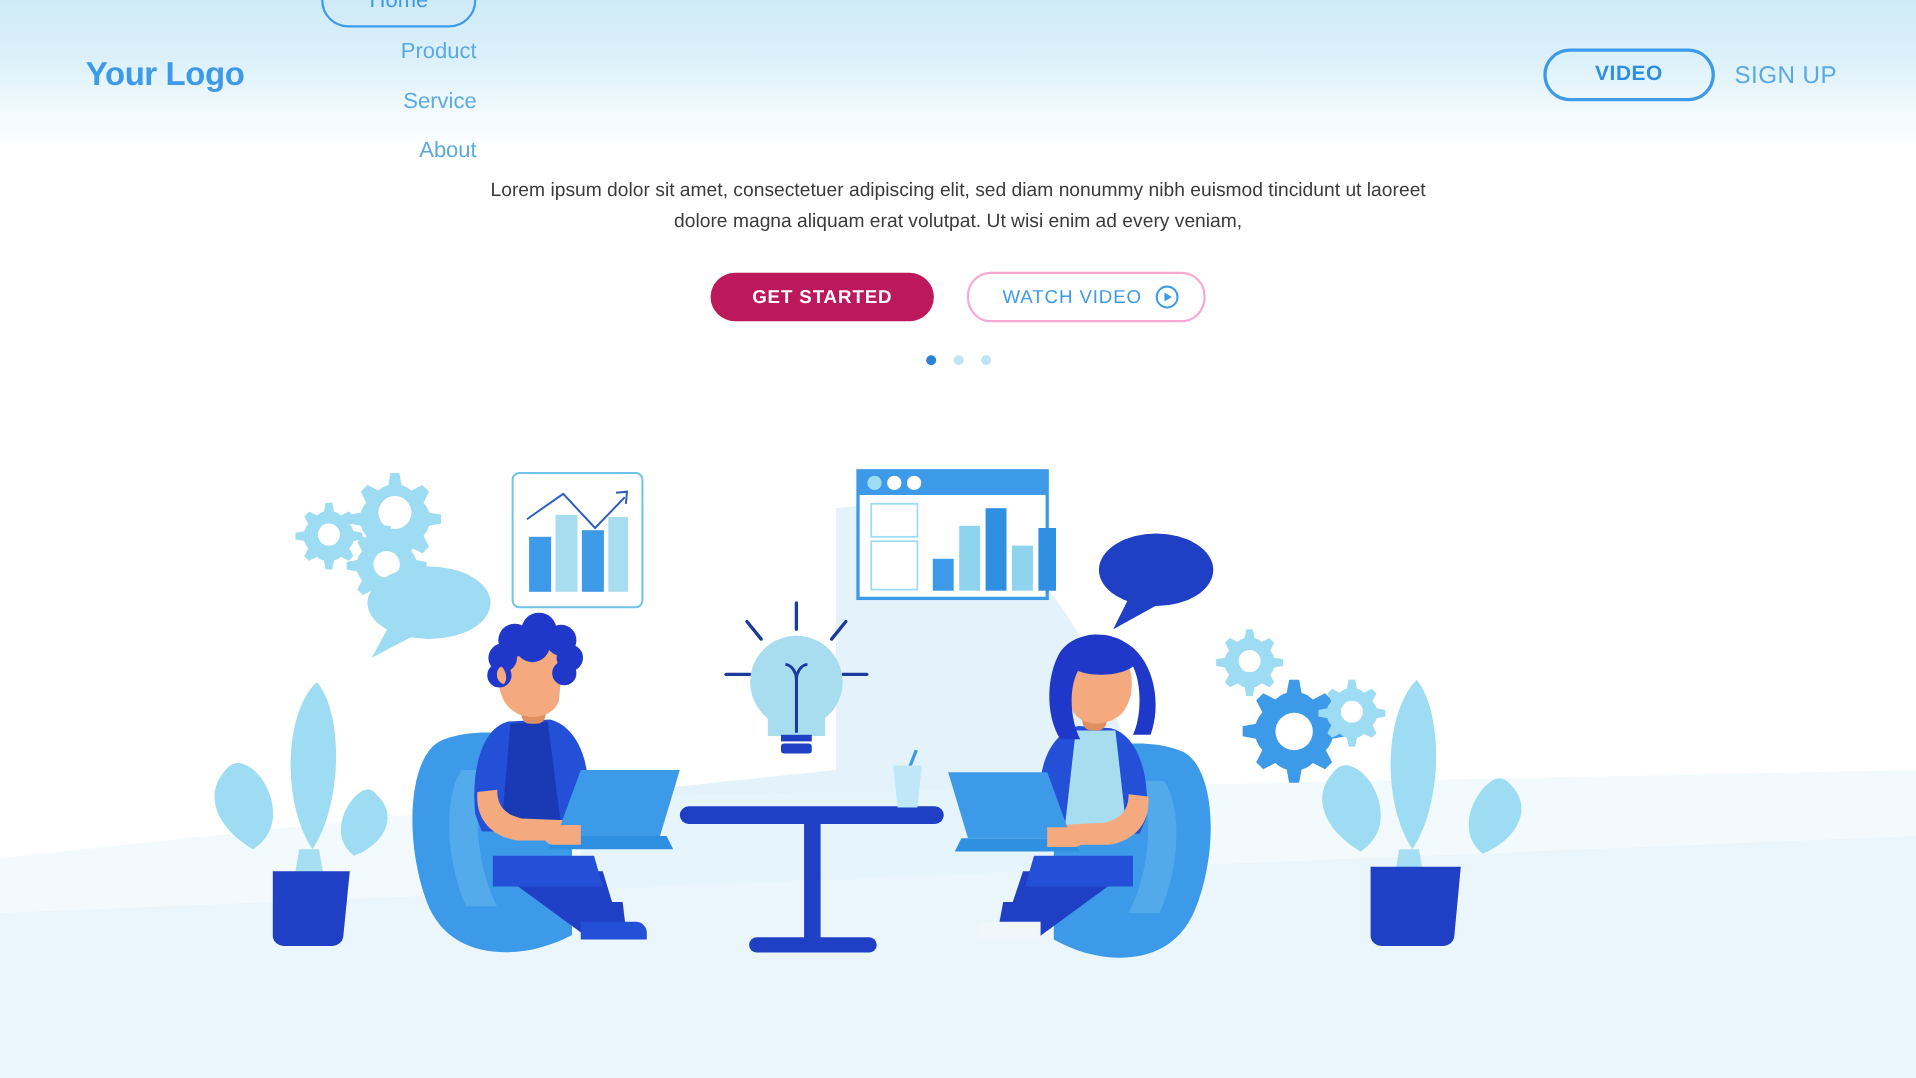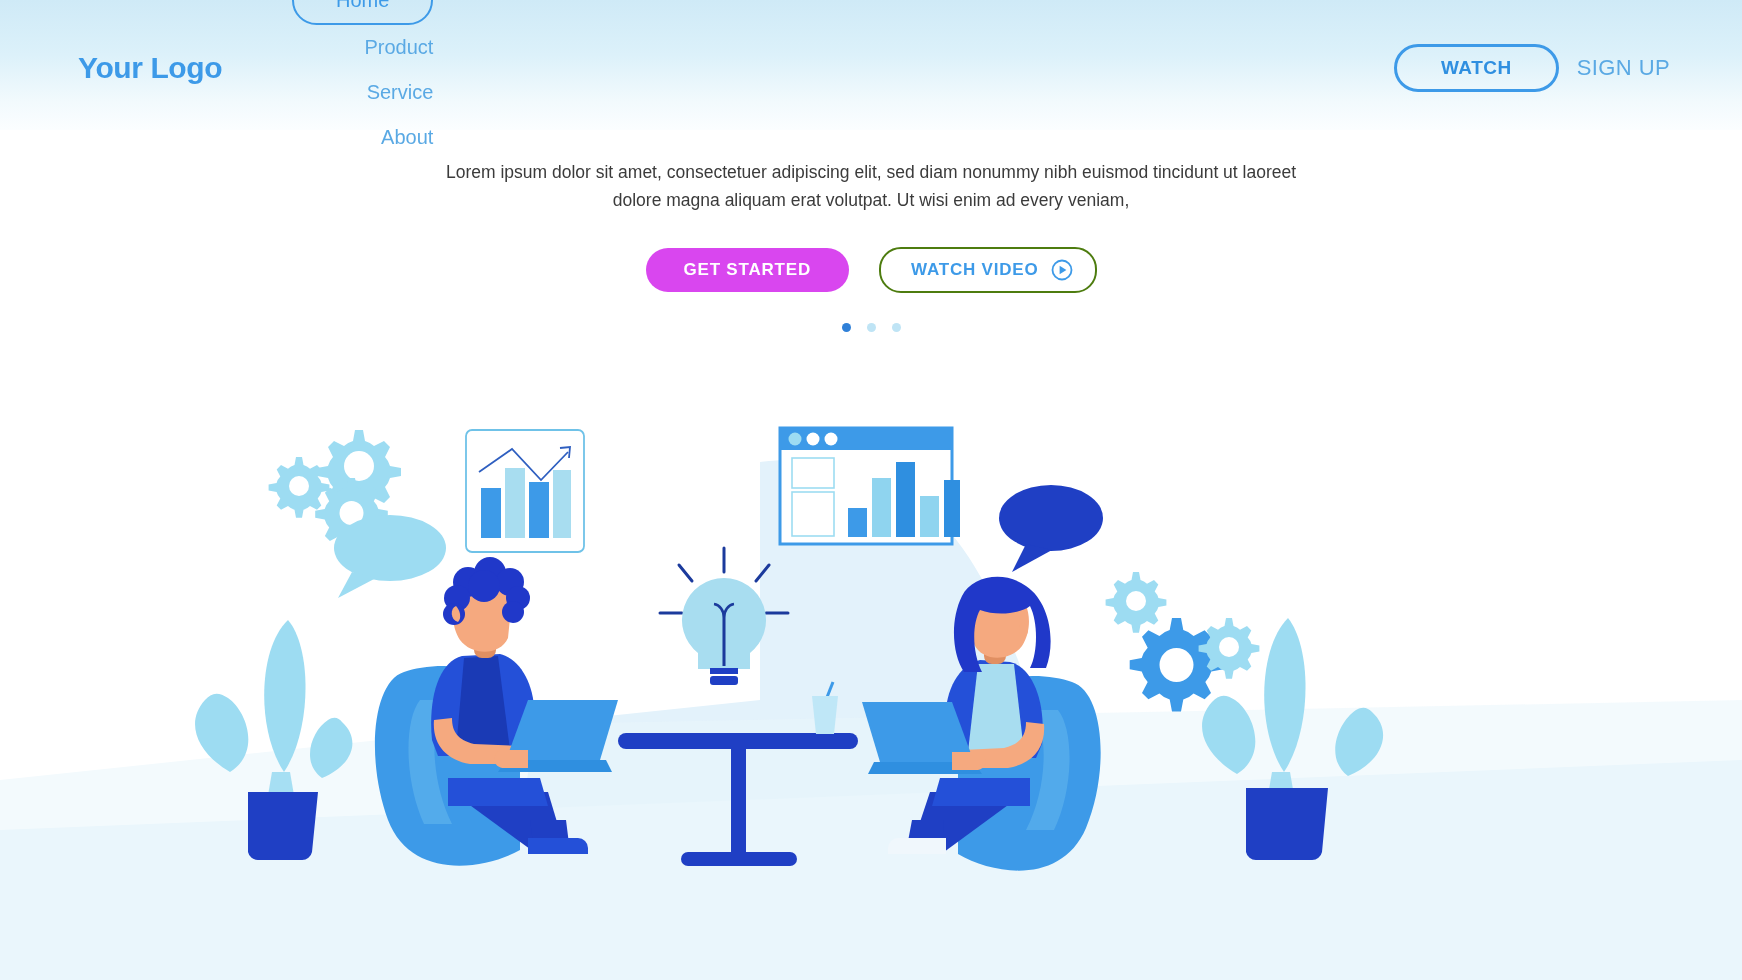--- a/index.html
+++ b/index.html
@@ -88,31 +88,31 @@
     margin: 28px auto 0;
     width: 900px;
     font-size: 17.5px; color: #3b3b3b;
     line-height: 1.62;
   }
   .cta-row {
     margin-top: 32px;
     display: flex; justify-content: center; align-items: center; gap: 30px;
   }
   .btn-primary {
-    background: #d946ef; color: #ffffff;
+    background: #be185d; color: #ffffff;
     border: none; border-radius: 22px;
     padding: 12px 38px;
     font-size: 17px; font-weight: bold; letter-spacing: 0.8px;
     cursor: pointer; white-space: nowrap;
   }
   .btn-outline {
     background: transparent; color: #3d9ae8;
-    border: 2px solid #4d7c0f; border-radius: 22px;
+    border: 2px solid #f9a8d4; border-radius: 22px;
     padding: 10px 22px 10px 30px;
-    font-size: 17px; font-weight: bold; letter-spacing: 0.8px;
+    font-size: 17px; font-weight: normal; letter-spacing: 0.8px;
     cursor: pointer; white-space: nowrap;
     display: flex; align-items: center; gap: 12px;
   }
   .play-icon { display: block; }
 
   .dots {
     margin-top: 30px;
     display: flex; justify-content: center; align-items: center; gap: 16px;
   }
   .dot { width: 9px; height: 9px; border-radius: 50%; cursor: pointer; }
@@ -138,21 +138,21 @@
       <div class="logo">Your Logo</div>
 
       <div class="nav-links">
         <div class="nav-pill">Home</div>
         <div class="nav-link l1">Product</div>
         <div class="nav-link l2">Service</div>
         <div class="nav-link l3">About</div>
       </div>
 
       <div class="auth">
-        <div class="login-pill">WATCH</div>
+        <div class="login-pill">VIDEO</div>
         <div class="signup">SIGN UP</div>
       </div>
 
     </div>
   </div>
 
   <div class="hero">
     <p class="subtitle">Lorem ipsum dolor sit amet, consectetuer adipiscing elit, sed diam nonummy nibh euismod tincidunt ut laoreet dolore magna aliquam erat volutpat. Ut wisi enim ad every veniam,</p>
 
     <div class="cta-row">

